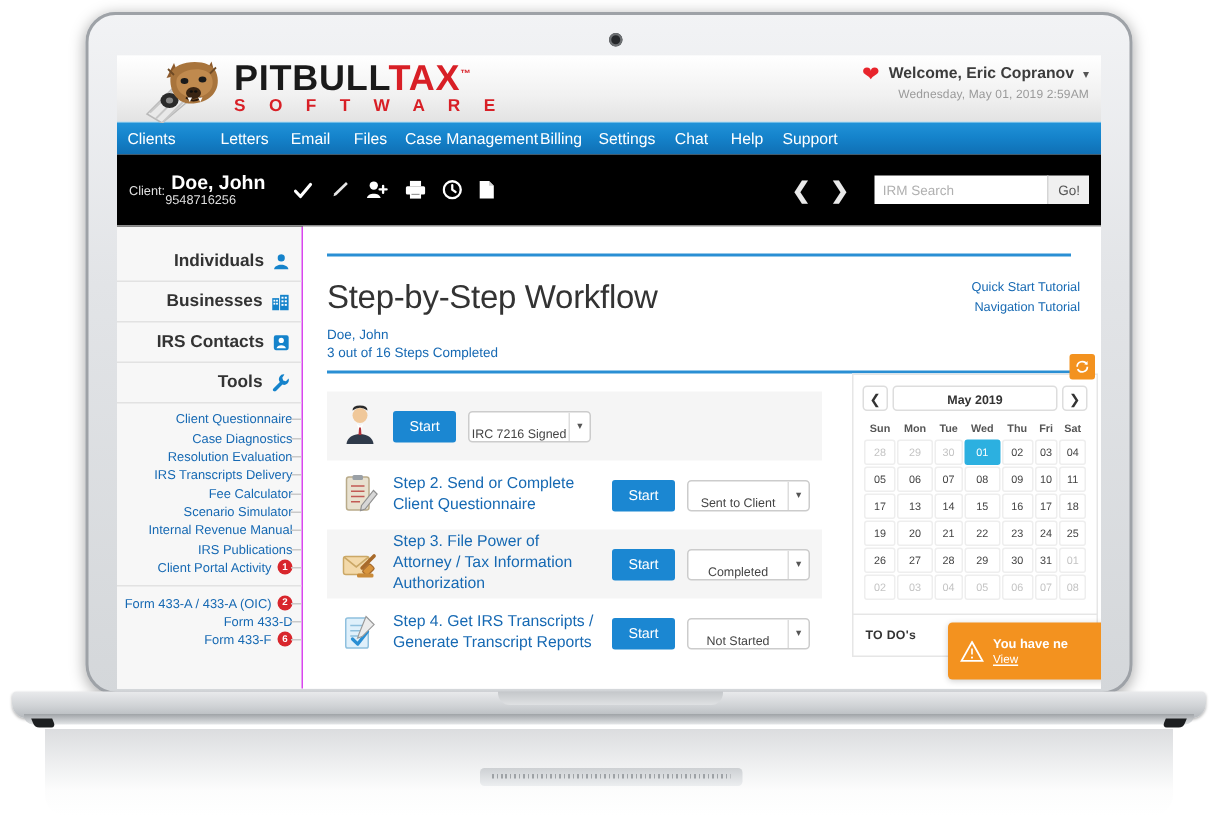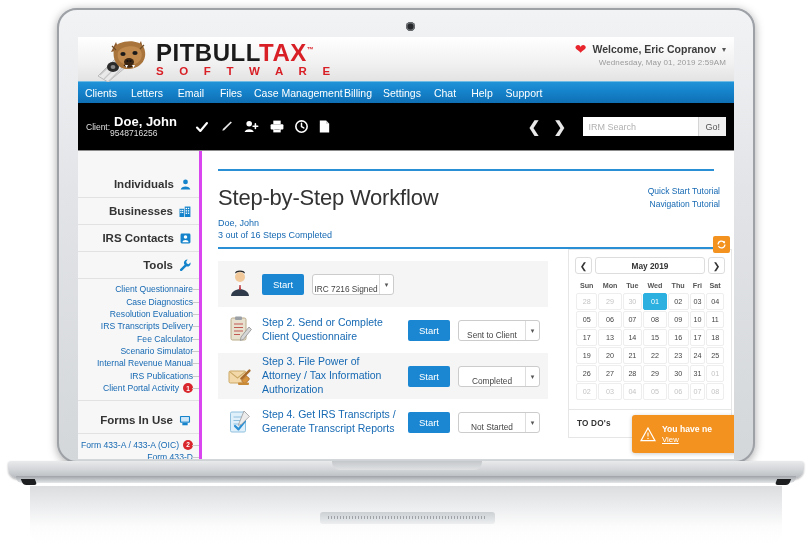--- a/index.html
+++ b/index.html
@@ -122,21 +122,21 @@
   .search-go {
     height:19px; padding:0 6px; border:none; background:#f0f0f0; color:#555;
     font-size:9px; cursor:pointer; border-left:1px solid #d5d5d5;
     font-family:"Liberation Sans",sans-serif;
   }
 
   
   .app-body { display:flex; height: 324px; background:#ffffff;}
 
   
-  .sidebar { width:124px; background:#f7f7f7; border-right:3px solid #d946ef; padding-top:20px; }
+  .sidebar { width:124px; background:#f7f7f7; border-right:1px solid #d946ef; padding-top:10px; }
   .side-head {
     display:flex; align-items:center; justify-content:flex-end; gap:6px;
     padding:7px 8px 7px 6px; border-bottom:1px solid #e2e2e2;
     font-size:11.5px; font-weight:700; color:#333;
   }
   .side-head .ic { color:#1583cb; display:flex; }
   .side-links { padding:4px 0 6px 0; border-bottom:1px solid #e2e2e2; }
   .side-link {
     display:flex; align-items:center; justify-content:flex-end; gap:4px;
     font-size:8.6px; color:#1669b3; padding:1.2px 6px 1.2px 2px; cursor:pointer;
@@ -261,21 +261,21 @@
           <span class="heart">❤</span>
           <span class="welcome-name">Welcome, Eric Copranov</span>
           <span class="caret-dn">▾</span>
         </div>
         <div class="welcome-date">Wednesday, May 01, 2019 2:59AM</div>
       </div>
     </div>
 
     <div class="navbar" id="navbar">
         <div class="nav-item" style="width: 46px;">Clients</div>
-        <div class="nav-item" style="width: 46px;">Letters</div>
+        <div class="nav-item" style="width: 46px; margin-left: 16px;">Letters</div>
         <div class="nav-item" style="width: 42px;">Email</div>
         <div class="nav-item" style="width: 38px;">Files</div>
         <div class="nav-item" style="width: 88px;">Case Management</div>
         <div class="nav-item" style="width: 40px;">Billing</div>
         <div class="nav-item" style="width: 48px;">Settings</div>
         <div class="nav-item" style="width: 38px;">Chat</div>
         <div class="nav-item" style="width: 36px;">Help</div>
         <div class="nav-item" style="width: 48px;">Support</div>
       </div>
 
@@ -396,30 +396,20 @@
             </div>
             <div class="side-link">
               <span>IRS Publications</span>
             </div>
             <div class="side-link">
               <span>Client Portal Activity</span>
               <span class="badge">1</span>
             </div>
           </div>
 
-        <div class="side-head" style="margin-top:6px;">
-          <span>Forms In Use</span>
-          <span class="ic">
-            <svg width="12" height="11" viewBox="0 0 13 12">
-                <rect x="1" y="1" width="11" height="7.4" rx="1" fill="#1583cb"></rect>
-                <rect x="2.2" y="2.2" width="8.6" height="5" fill="#cfe6f7"></rect>
-                <rect x="3.6" y="8.6" width="5.8" height="2.6" fill="#1583cb"></rect>
-              </svg>
-          </span>
-        </div>
         <div class="side-links" id="forms-list" style="border-bottom:none;">
             <div class="side-link">
               <span>Form 433-A / 433-A (OIC)</span>
               <span class="badge">2</span>
             </div>
             <div class="side-link">
               <span>Form 433-D</span>
             </div>
             <div class="side-link">
               <span>Form 433-F</span>

